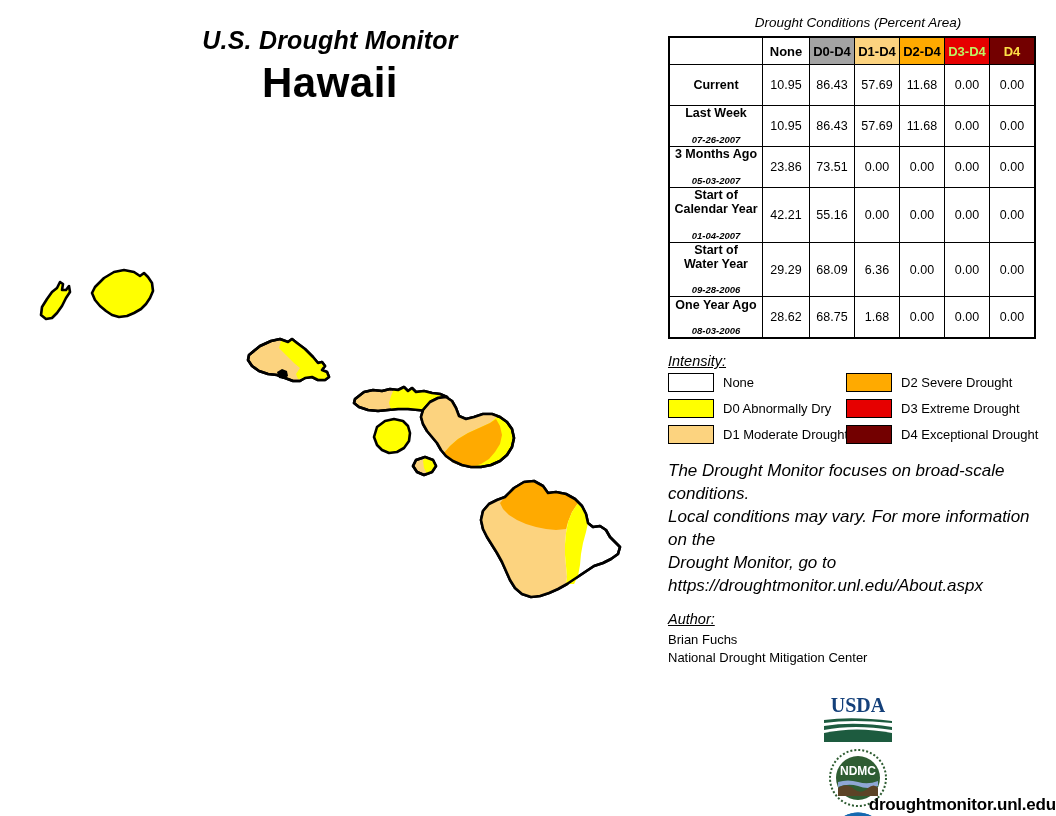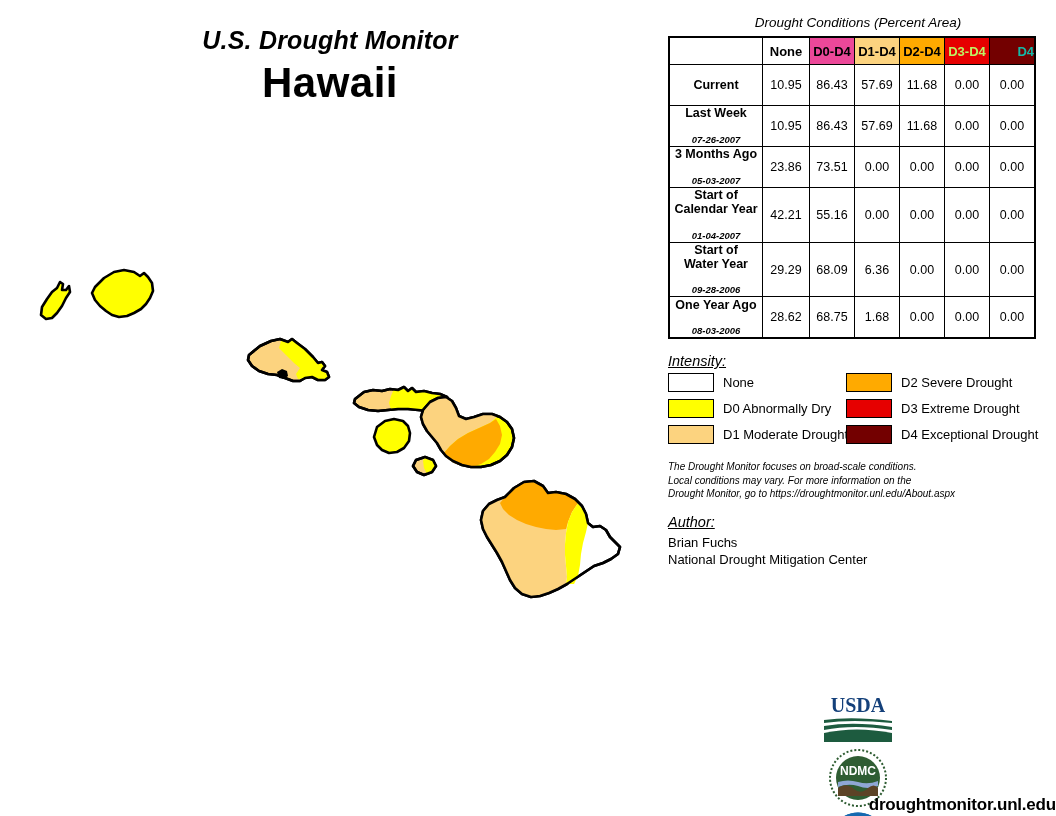--- a/index.html
+++ b/index.html
@@ -39,21 +39,21 @@
   
   #legend{margin:14px 0 0 8px;width:378px;}
   .sect-head{font-size:14.5px;font-style:italic;font-weight:normal;
              text-decoration:underline;margin-bottom:4px;}
   #legend-grid{display:grid;grid-template-columns:178px 200px;row-gap:7px;}
   .leg-item{display:flex;align-items:center;}
   .swatch{width:44px;height:17px;border:1px solid #000;flex:none;}
   .leg-label{font-size:13px;margin-left:9px;white-space:nowrap;}
 
   
-  #disclaimer{margin:16px 0 0 8px;width:380px;font-size:10px;font-style:italic;
+  #disclaimer{margin:16px 0 0 8px;width:380px;font-size:17px;font-style:italic;
               line-height:1.35;}
   #author-block{margin:13px 0 0 8px;}
   #author-lines{font-size:13px;line-height:1.35;margin-top:2px;}
 
   
   #logos{position:absolute;left:8px;top:692px;width:380px;height:82px;
          display:flex;align-items:center;justify-content:space-between;flex-direction:column;}
   .logo{flex:none;}
   #site-url{position:absolute;left:0;top:795px;width:396px;text-align:right;
             font-size:17px;font-weight:bold;letter-spacing:-.2px;}
@@ -162,25 +162,25 @@
 <div id="right-col">
 
 
   <div id="table-caption">Drought Conditions (Percent Area)</div>
 
   <table id="cond-table">
     <thead>
         <tr>
           <th class="corner"></th>
           <th style="background: rgb(255, 255, 255); width: 46px;">None</th>
-          <th style="background: #ec4899; width: 44px;">D0-D4</th>
+          <th style="background: #a3a3a3; width: 44px;">D0-D4</th>
           <th style="background: rgb(252, 211, 127); width: 44px;">D1-D4</th>
           <th style="background: rgb(255, 170, 0); width: 44px;">D2-D4</th>
           <th style="background: rgb(230, 0, 0); color: #bef264; width: 44px;">D3-D4</th>
-          <th style="background: rgb(115, 0, 0); color: #14b8a6; width: 44px; text-align: right;">D4</th>
+          <th style="background: rgb(115, 0, 0); color: #fde047; width: 44px;">D4</th>
         </tr>
       </thead>
     <tbody>
         <tr>
           <td class="rowlab">Current</td>
           <td>10.95</td>
           <td>86.43</td>
           <td>57.69</td>
           <td>11.68</td>
           <td>0.00</td>

